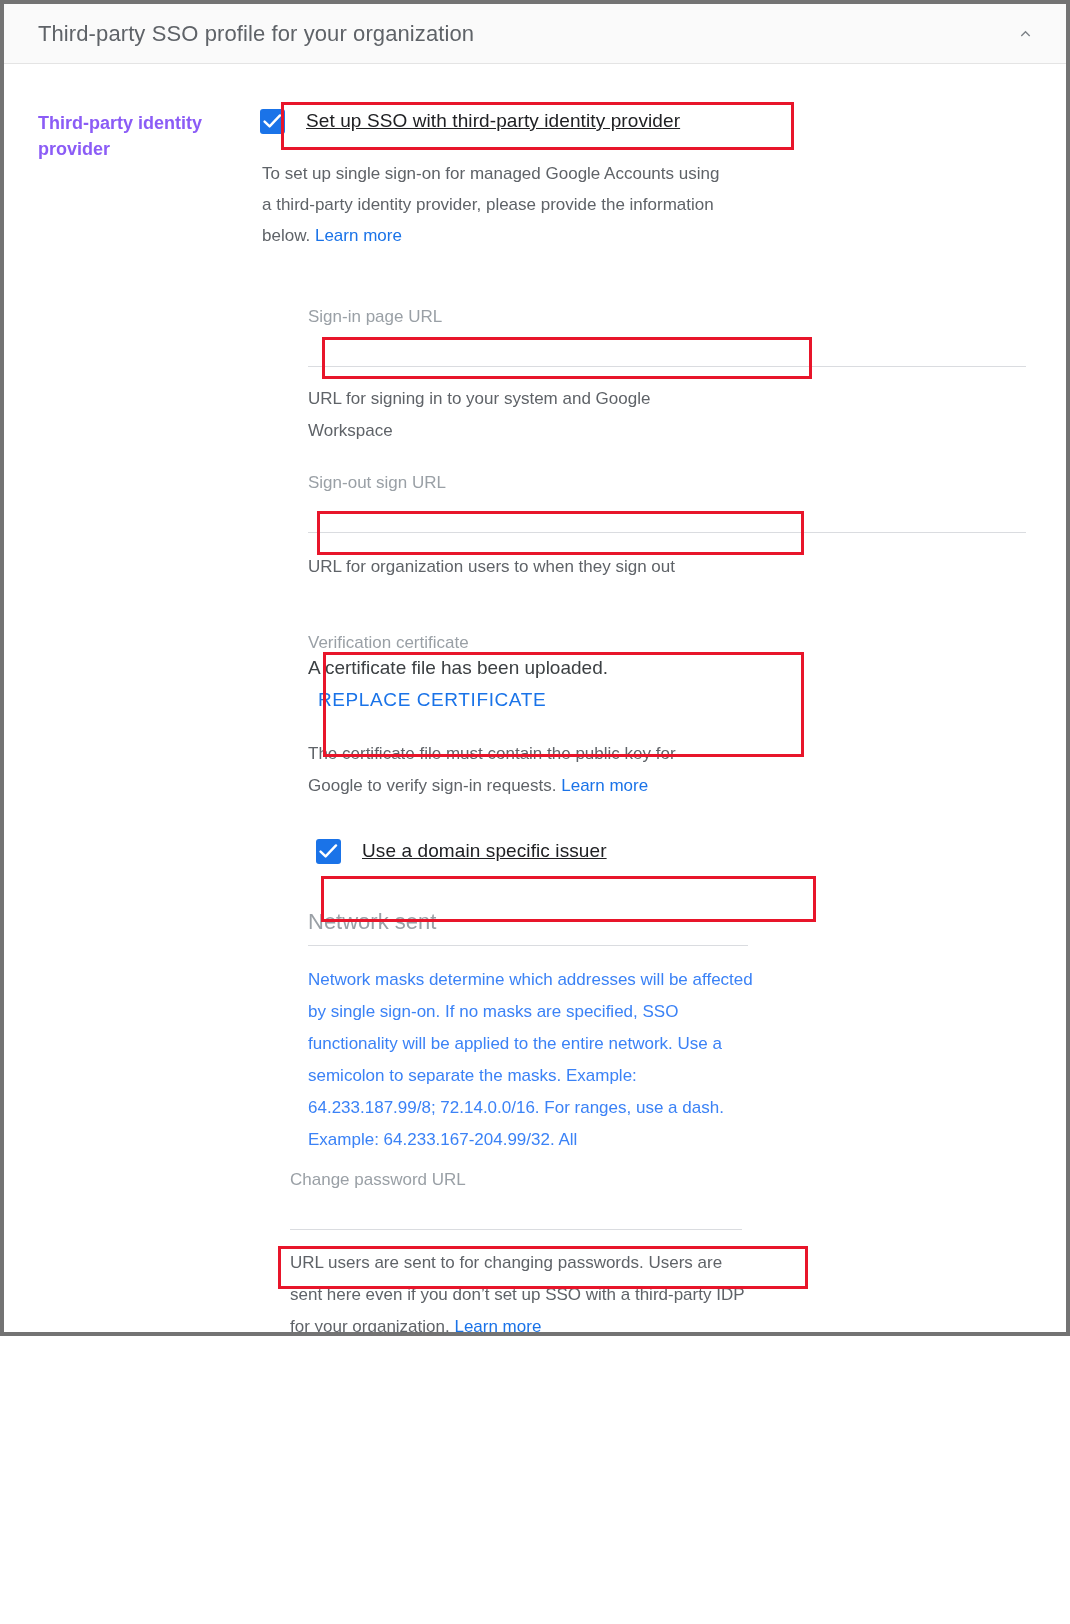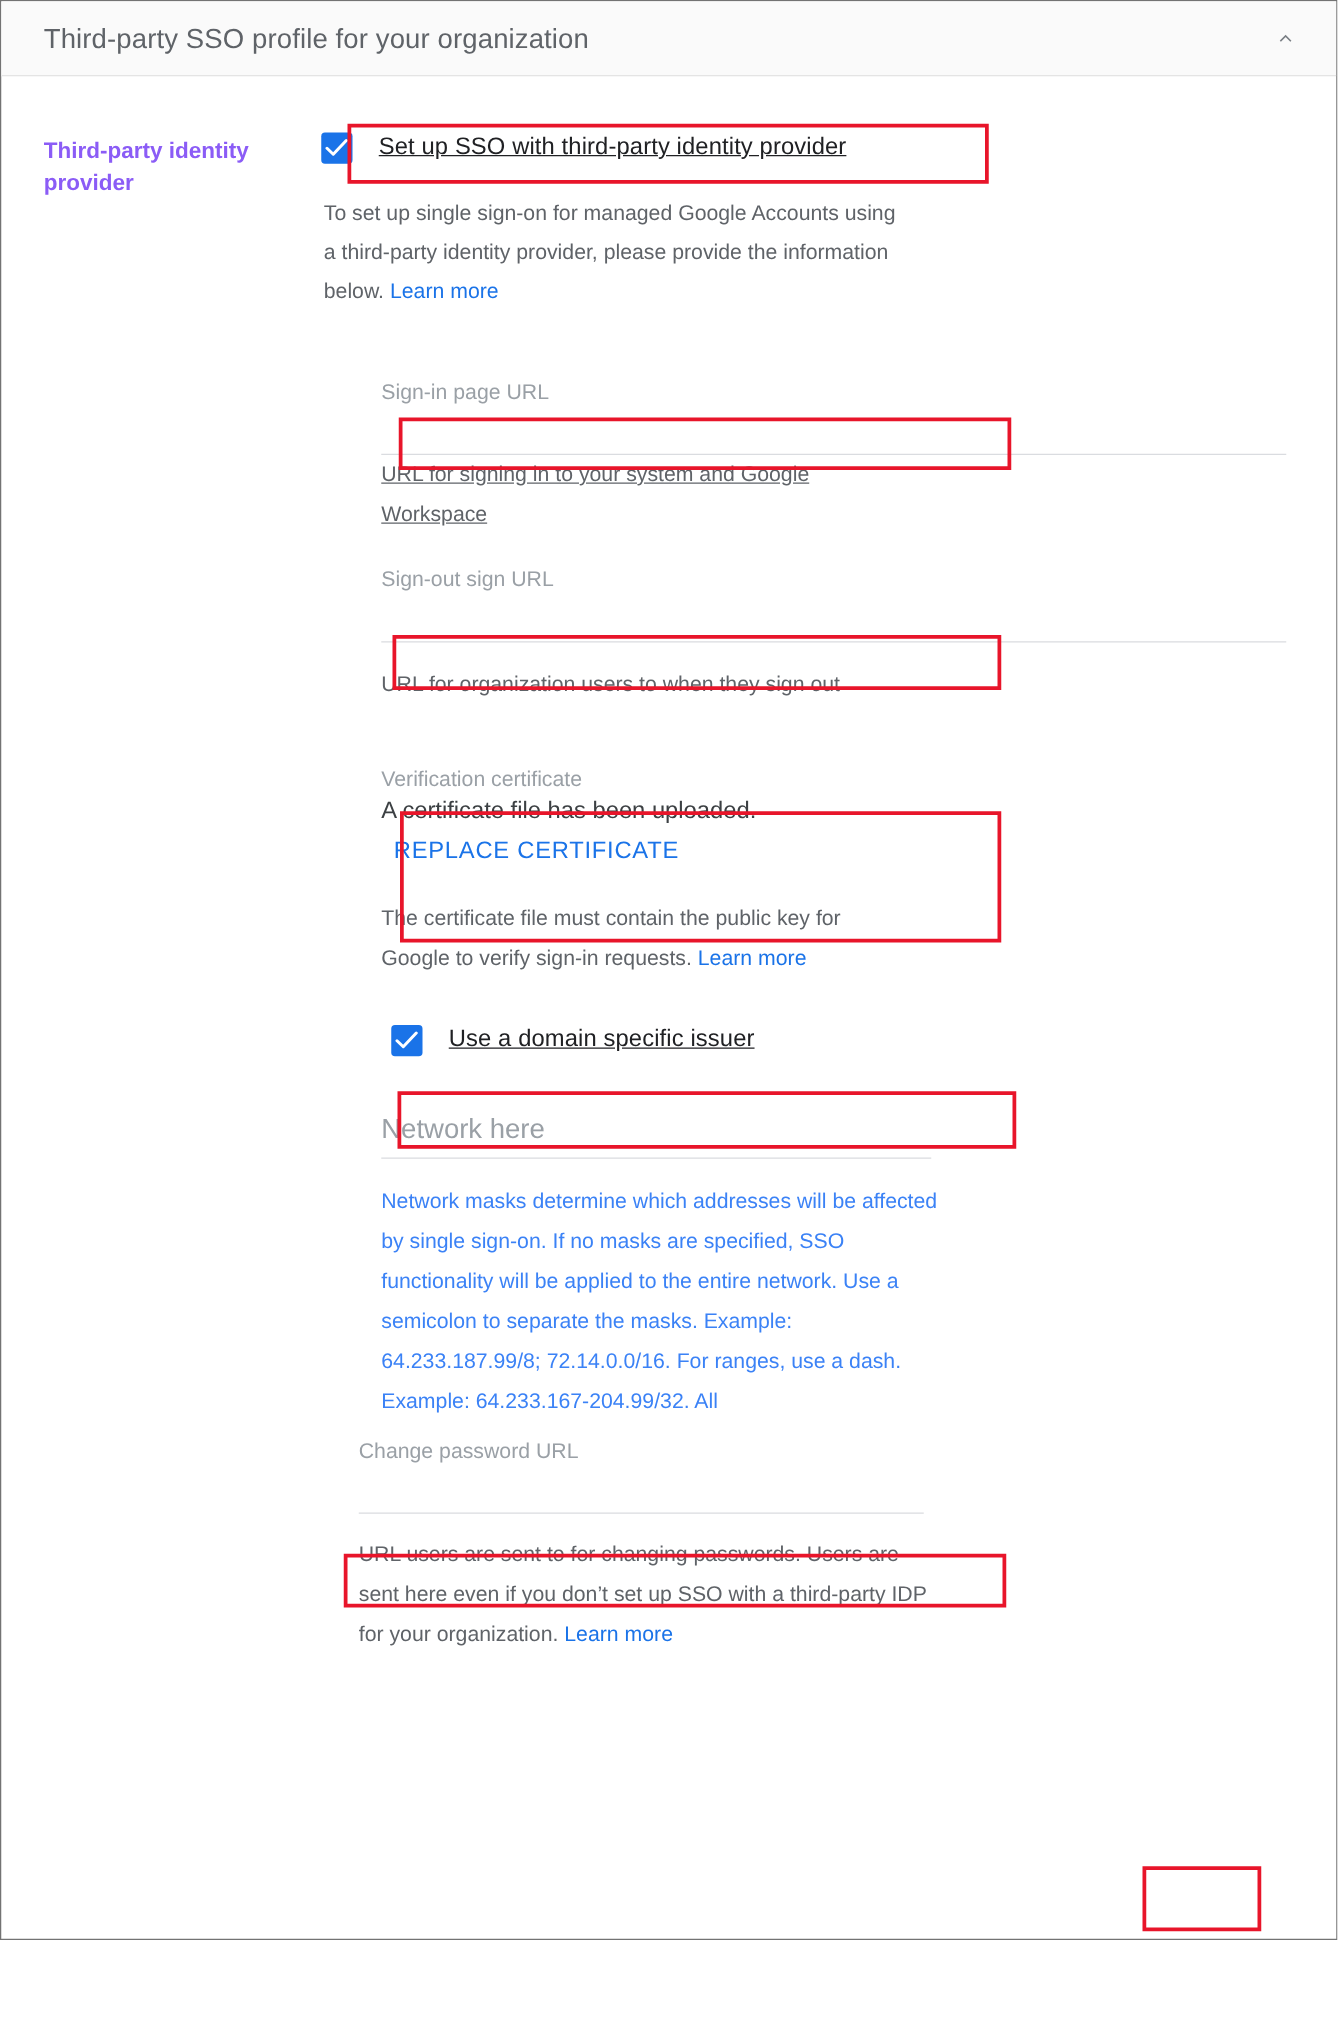--- a/index.html
+++ b/index.html
@@ -7,23 +7,23 @@
     margin: 0; padding: 0;
     background: #ffffff;
   }
   body {
     font-family: "Liberation Sans", sans-serif;
     -webkit-font-smoothing: antialiased;
   }
   .page {
     position: relative;
     width: 1070px;
-    height: 1552px;
+    height: 1336px;
     background: #ffffff;
-    border: 1px solid #737373;
+    border: 4px solid #737373;
     overflow: hidden;
   }
 
   
   .panel-header {
     position: relative;
     height: 60px;
     background: #fafafa;
     border-bottom: 1px solid #e4e4e4;
     display: flex;
@@ -249,21 +249,21 @@
         <div class="intro-text">
           <span>To set up single sign-on for managed Google Accounts using a third-party identity provider, please provide the information below. </span><a class="lnk">Learn more</a>
         </div>
 
         <div class="form-block">
 
           <div class="field" style="margin-top:56px;">
             <div class="field-label">Sign-in page URL</div>
             <input class="field-input" type="text" style="margin-top: 6px;" value="">
           </div>
-          <div class="field-help" style="text-decoration:underline;">URL for signing in to your system and Google Workspace</div>
+          <div class="field-help" style="margin-top:16px;">URL for signing in to your system and Google Workspace</div>
 
           <div class="field" style="margin-top:26px;">
             <div class="field-label">Sign-out sign URL</div>
             <input class="field-input" type="text" style="margin-top: 6px;" value="">
           </div>
           <div class="field-help" style="margin-top:18px;">URL for organization users to when they sign out</div>
 
           <div style="margin-top:49px;">
             <div class="cert-label">Verification certificate</div>
             <div class="cert-status">A certificate file has been uploaded.</div>
@@ -276,21 +276,21 @@
           <div class="cb-row" style="margin-top:28px;padding-left:8px;">
             <span class="cb-box">
               <svg width="19" height="17" viewBox="0 0 19 17">
                 <path d="M1.6 8.6 L6.6 13.4 L17 2.4" fill="none" stroke="#ffffff" stroke-width="2.4" stroke-linecap="round" stroke-linejoin="round"></path>
               </svg>
             </span>
             <span class="cb-label">Use a domain specific issuer</span>
           </div>
 
           <div style="margin-top:35px;">
-            <div class="section-head">Network here</div>
+            <div class="section-head">Network sent</div>
             <div class="masks-text">Network masks determine which addresses will be affected by single sign-on. If no masks are specified, SSO functionality will be applied to the entire network. Use a semicolon to separate the masks. Example: 64.233.187.99/8; 72.14.0.0/16. For ranges, use a dash. Example: 64.233.167-204.99/32. All</div>
           </div>
 
           <div class="field" style="margin-top:14px;margin-left:-18px;width:452px;">
             <div class="field-label">Change password URL</div>
             <input class="field-input" type="text" style="margin-top: 6px;" value="">
           </div>
           <div class="field-help" style="margin-top:17px;margin-left:-18px;width:455px;">
             <span>URL users are sent to for changing passwords. Users are sent here even if you don’t set up SSO with a third-party IDP for your organization. </span><a class="lnk">Learn more</a>
           </div>

